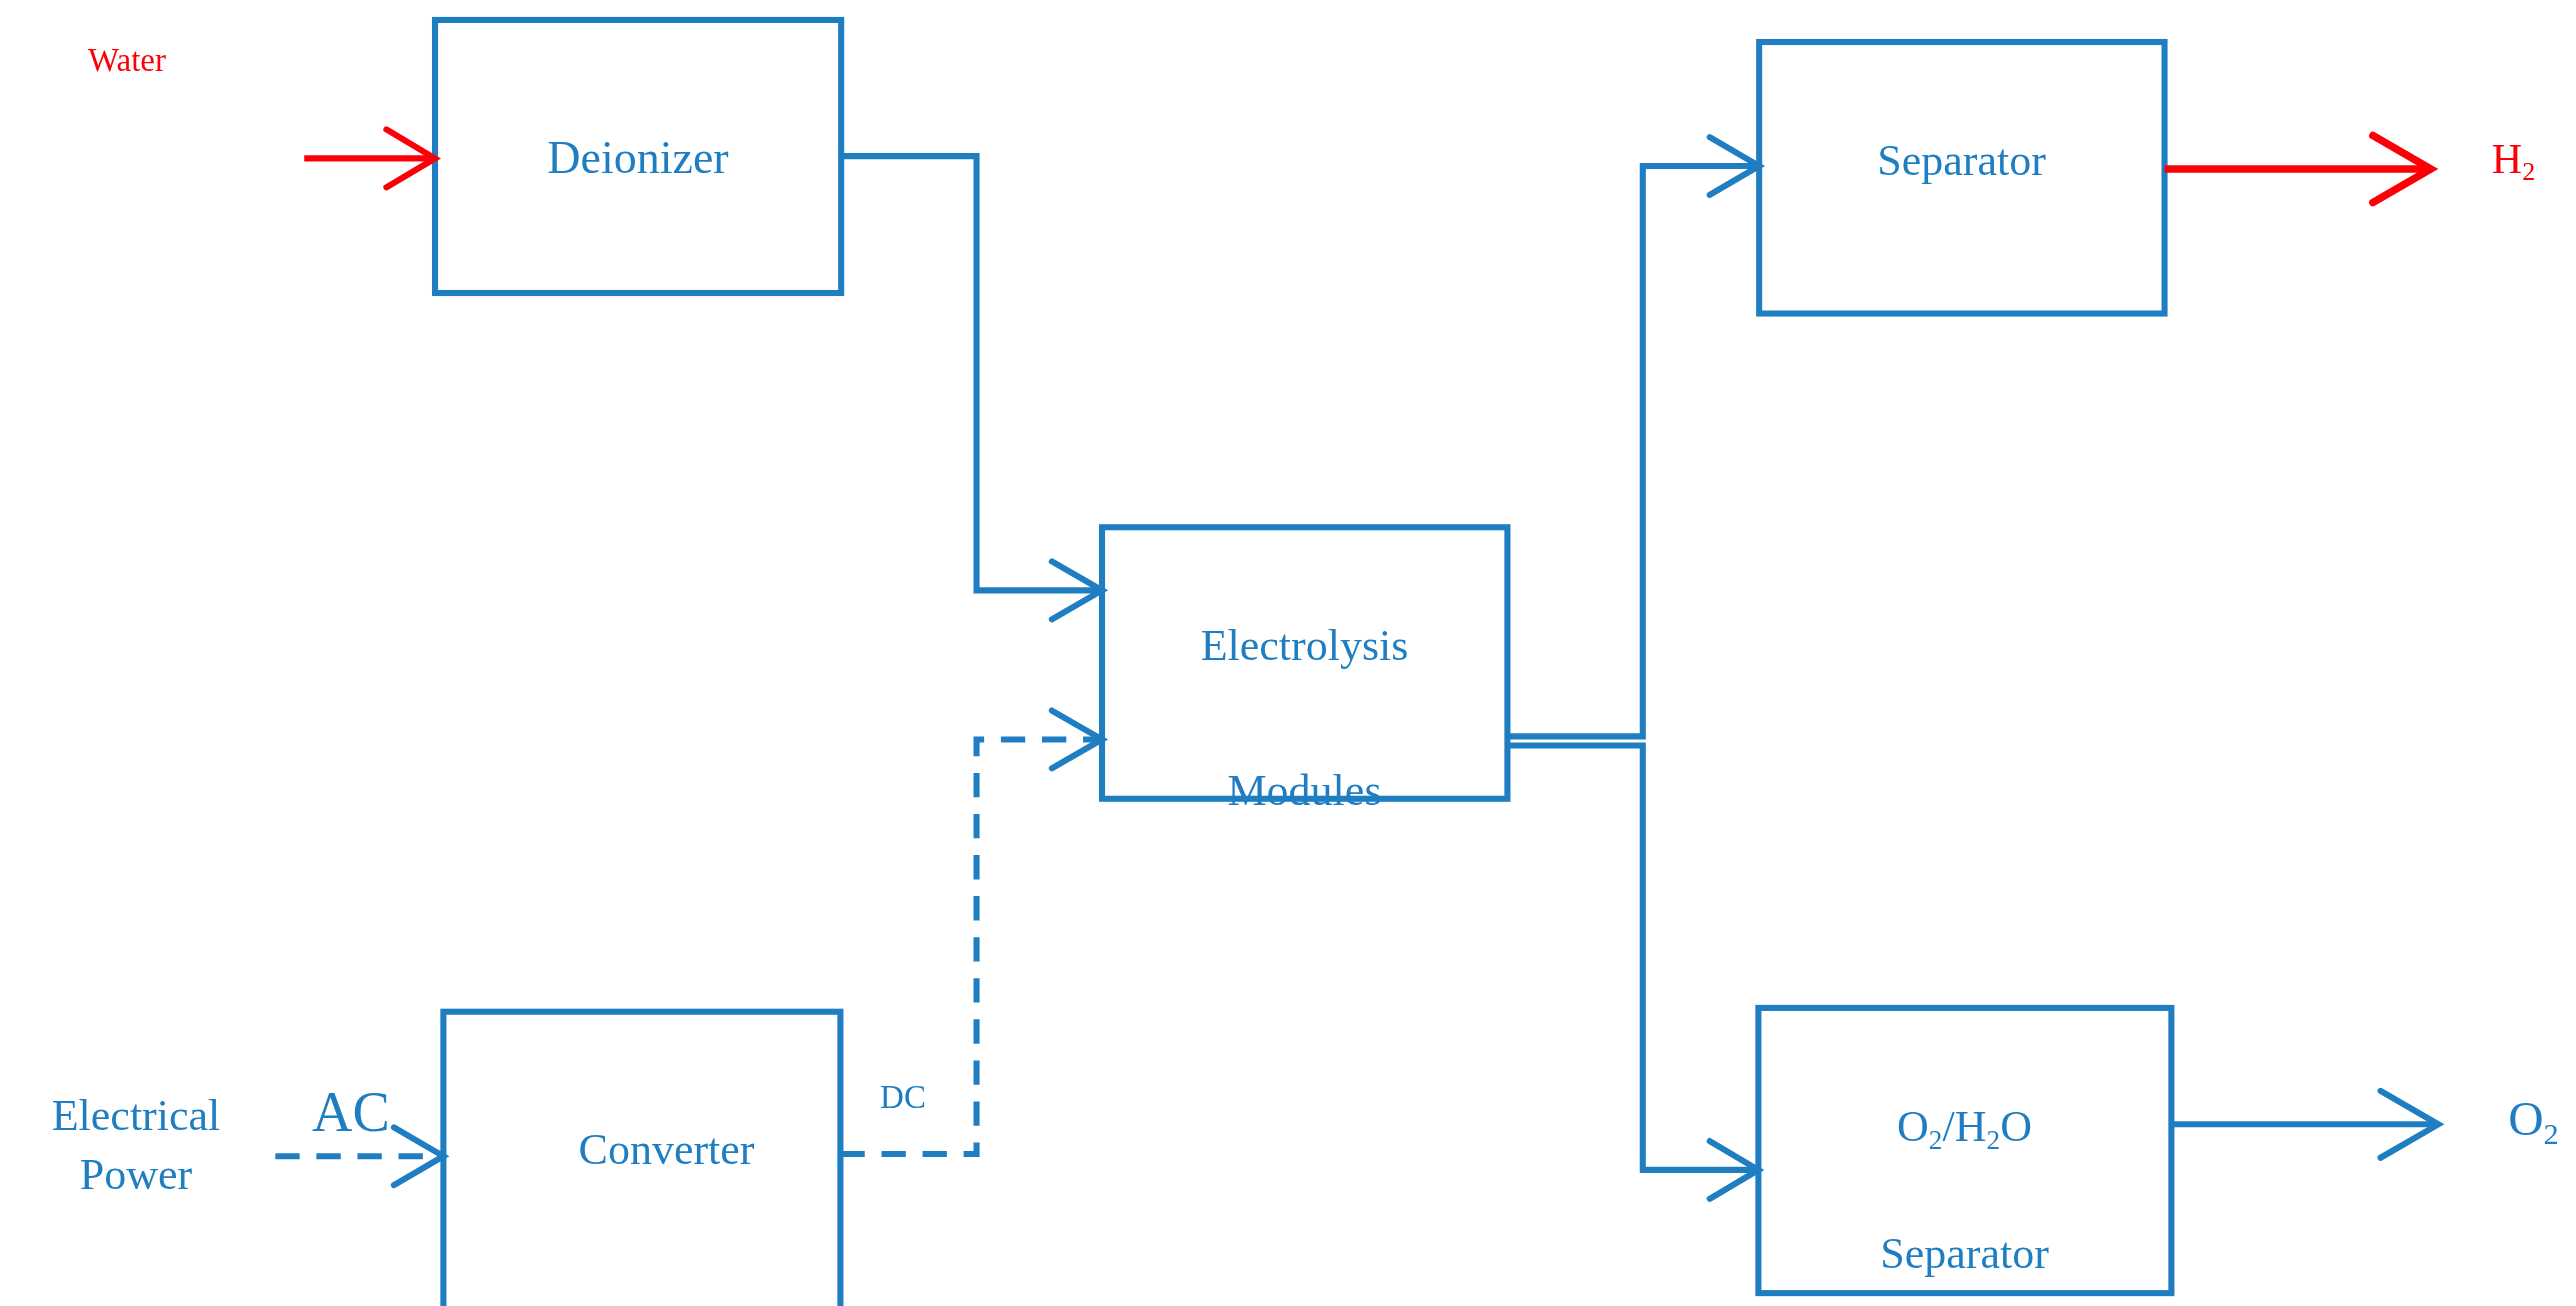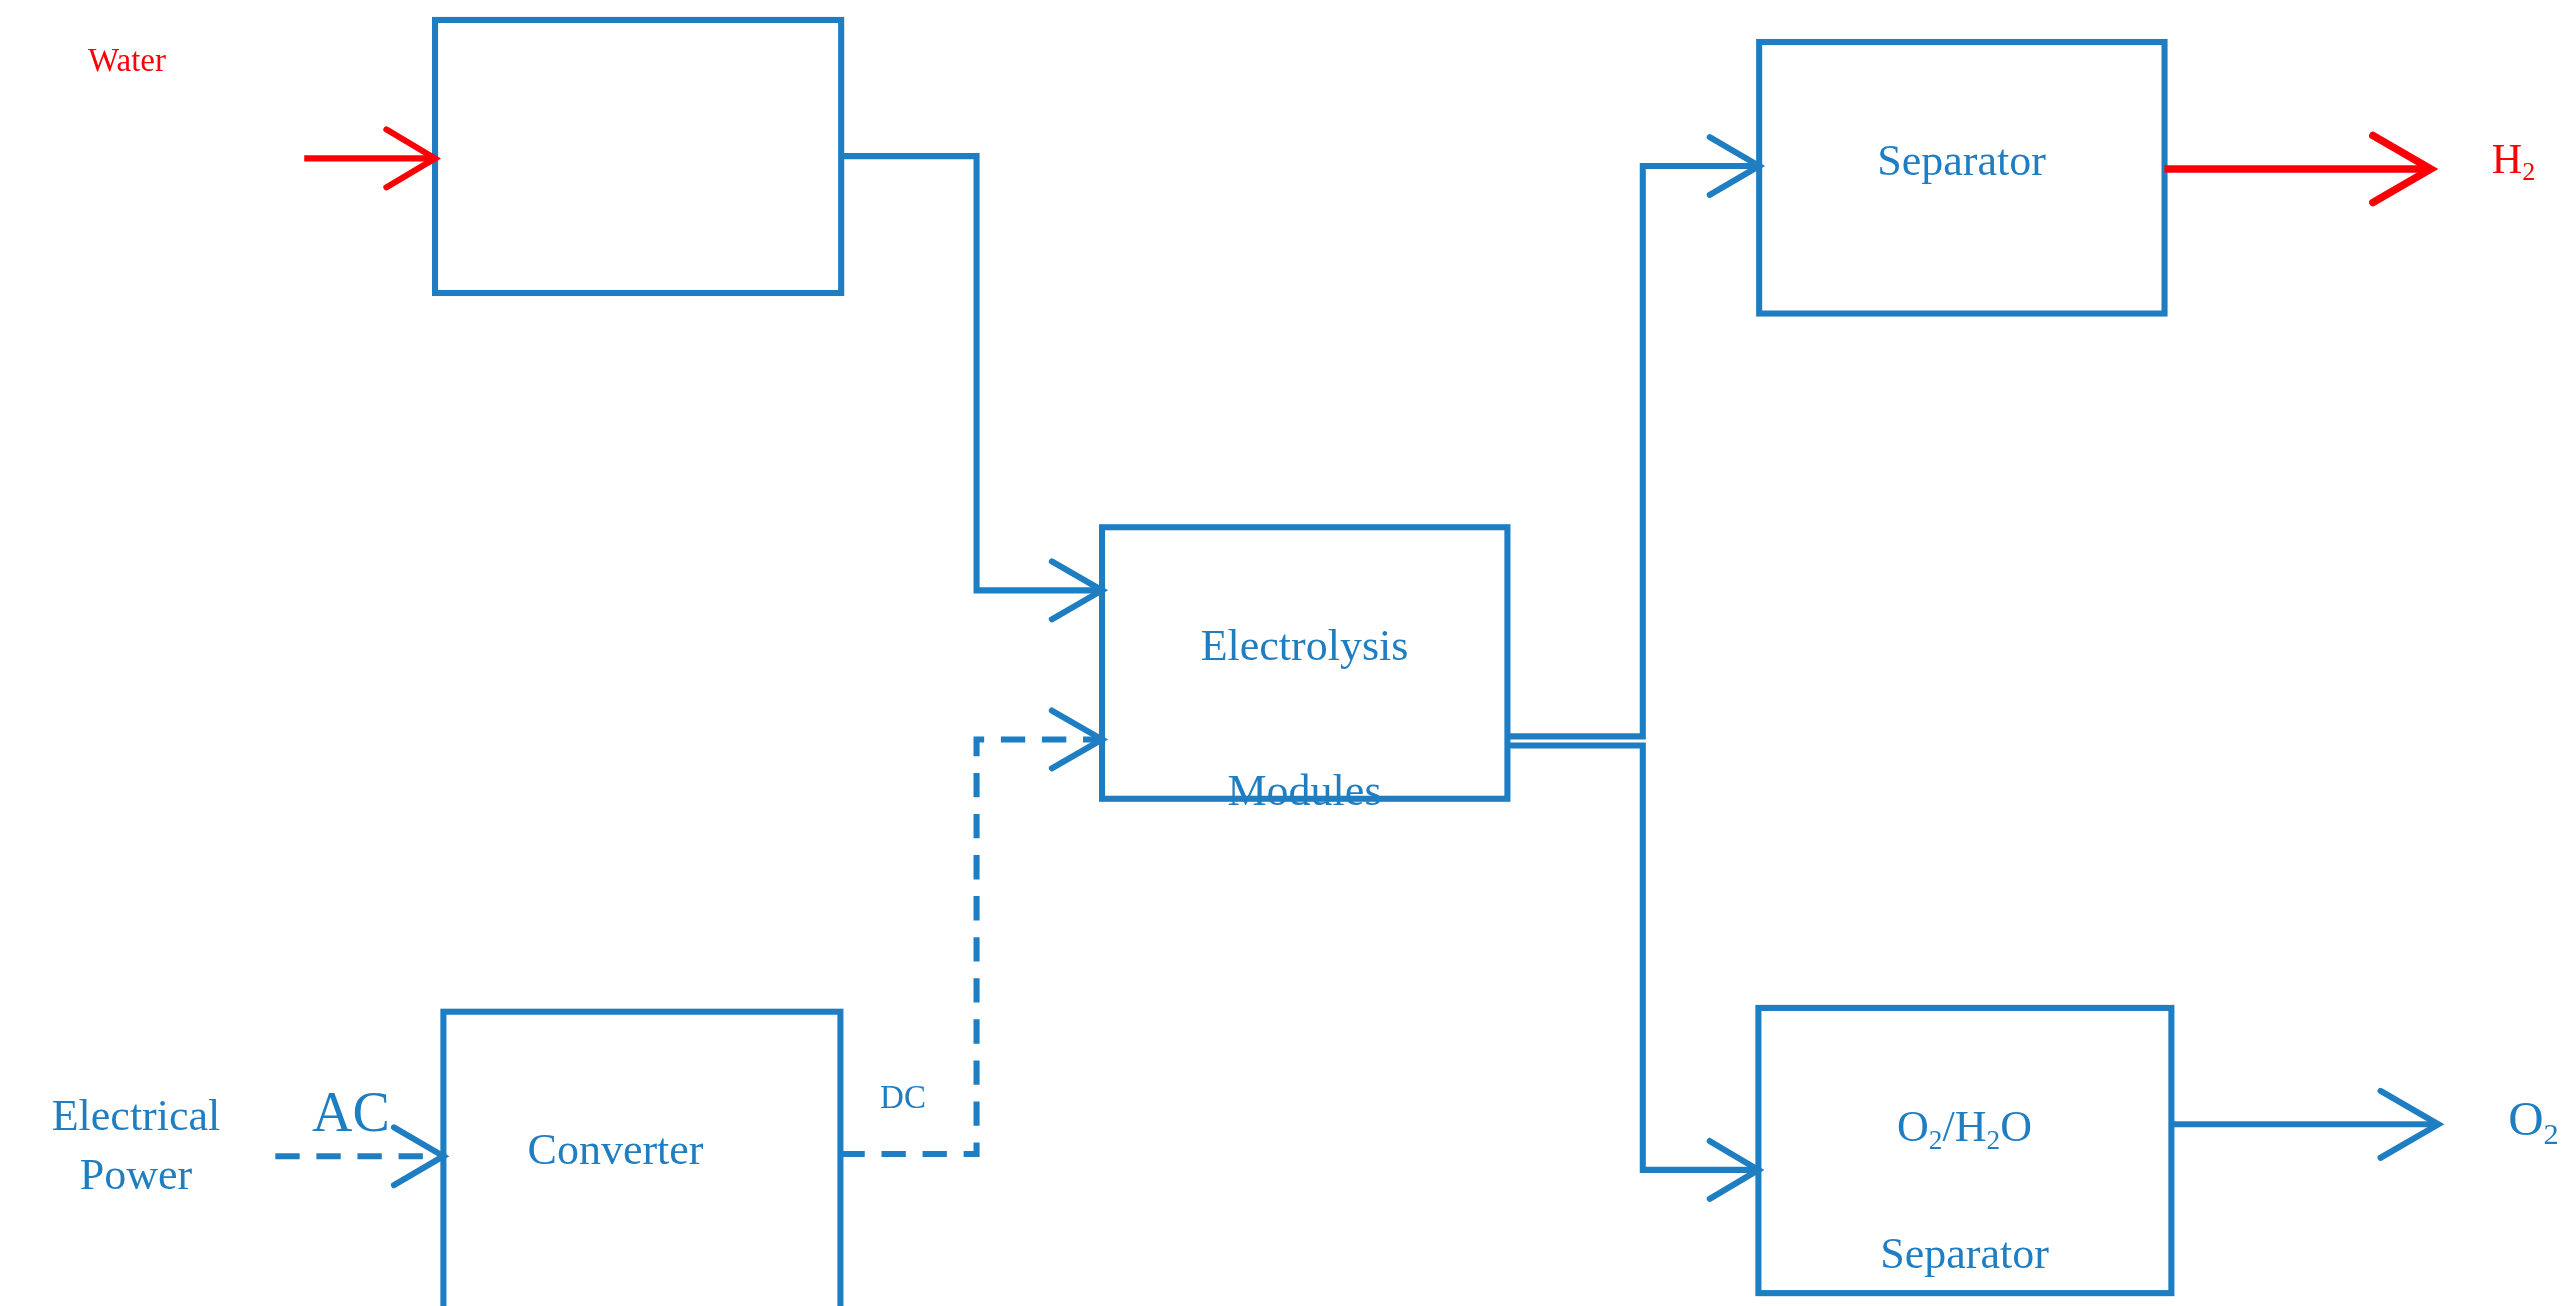--- a/index.html
+++ b/index.html
@@ -83,31 +83,32 @@
       <line x1="2846" y1="222" x2="3190" y2="222" stroke="#FB0007" stroke-width="10"></line>
       <polyline points="3120,178 3196,222 3120,266" fill="none" stroke="#FB0007" stroke-width="10" stroke-linecap="round"></polyline>
     </g>
 
     <g>
       <line x1="2855" y1="1478" x2="3200" y2="1478" stroke="#1F7EC2" stroke-width="8"></line>
       <polyline points="3130,1434 3206,1478 3130,1522" fill="none" stroke="#1F7EC2" stroke-width="8" stroke-linecap="round"></polyline>
     </g>
   </svg>
 
+  <div class="node-label" style="left:435px; top:125px; width:406px; font-size:46px;">Deionizer</div>
 
   <div class="node-label" style="left:1759px; top:65px; width:405px; font-size:44px;">
     <div>Separator</div>
   </div>
 
   <div class="node-label" style="left:1102px; top:550px; width:405px; font-size:44px;">
     <div>Electrolysis</div>
     <div style="margin-top:18px;">Modules</div>
   </div>
 
-  <div class="node-label" style="left:417px; top:1118px; width:397px; font-size:44px;">Converter</div>
+  <div class="node-label" style="left:468px; top:1118px; width:397px; font-size:44px;">Converter</div>
 
   <div class="node-label" style="left:1758px; top:1031px; width:413px; font-size:44px;">
     <div>O<sub>2</sub>/H<sub>2</sub>O</div>
     <div>Separator</div>
   </div>
 
   <div class="flow-label red" style="left:47px; top:38px; width:160px; font-size:33px;">Water</div>
 
   <div class="flow-label red" style="left:2464px; top:131px; width:99px; font-size:42px;">H<sub>2</sub></div>
 

